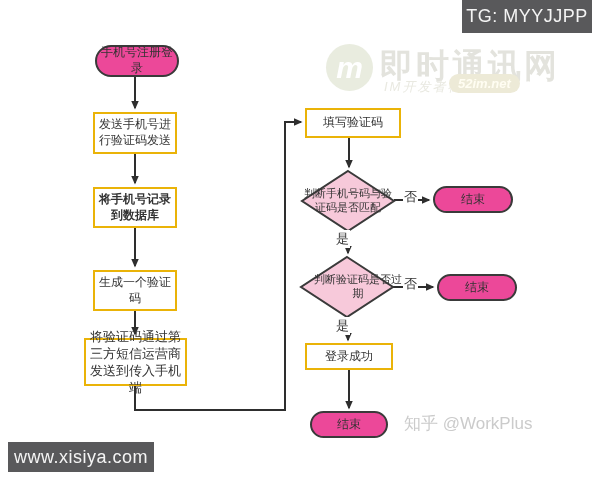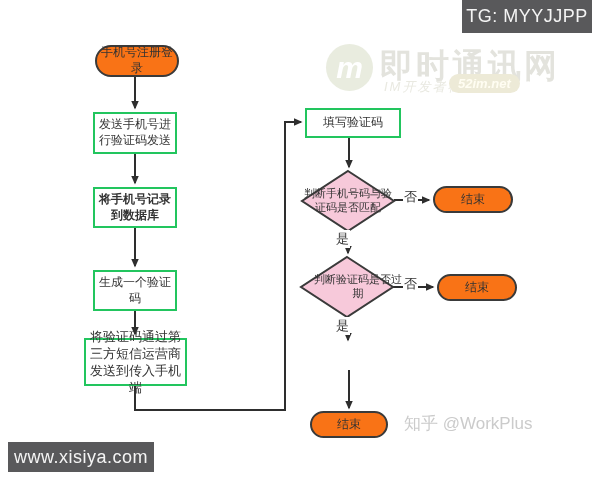--- a/index.html
+++ b/index.html
@@ -2,22 +2,22 @@
 <html><head>
 <meta charset="utf-8">
 <style>
   html,body{margin:0;padding:0;}
   body{font-family:"Liberation Sans","DejaVu Sans",sans-serif;}
   .canvas{position:relative;width:600px;height:480px;background:#ffffff;overflow:hidden;}
   .wires{position:absolute;left:0;top:0;width:600px;height:480px;}
 
   .node{position:absolute;box-sizing:border-box;display:flex;align-items:center;justify-content:center;
         text-align:center;color:#333;font-size:12px;line-height:1.32;padding:2px 3px;}
-  .process{background:#ffffff;border:2px solid #22c55e;}
-  .terminal{background:#f97316;border:2px solid #3a3a3a;border-radius:16px;}
+  .process{background:#ffffff;border:2px solid #eab308;}
+  .terminal{background:#ec4899;border:2px solid #3a3a3a;border-radius:16px;}
   .diamond-label{position:absolute;display:flex;align-items:center;justify-content:center;
         text-align:center;color:#333;font-size:11px;line-height:1.25;pointer-events:none;}
   .edge-label{position:absolute;font-size:13px;color:#333;background:#ffffff;padding:0 1px;}
 
   .badge{position:absolute;background:#59595b;color:#f4f4f4;display:flex;align-items:center;
         justify-content:center;font-size:18px;letter-spacing:0.5px;}
 
   .wm-circle{position:absolute;left:326px;top:44px;width:47px;height:47px;border-radius:50%;
         background:#e9ecdf;color:#ffffff;display:flex;align-items:center;justify-content:center;
         font-size:30px;font-weight:bold;font-style:italic;}
@@ -70,20 +70,21 @@
   <div class="node process" style="left:305px;top:108px;width:96px;height:30px;font-family:Liberation Serif, serif;">填写验证码</div>
 
   <div class="diamond-label" style="left:300px;top:178px;width:96px;height:46px;">判断手机号码与验证码是否匹配</div>
 
   <div class="node terminal" style="left:433px;top:186px;width:80px;height:27px;">结束</div>
 
   <div class="diamond-label" style="left:310px;top:264px;width:96px;height:46px;">判断验证码是否过期</div>
 
   <div class="node terminal" style="left:437px;top:274px;width:80px;height:27px;">结束</div>
 
+  <div class="node process" style="left:305px;top:343px;width:88px;height:27px;">登录成功</div>
 
   <div class="node terminal" style="left:310px;top:411px;width:78px;height:27px;">结束</div>
 
   <div class="edge-label" style="left:403px;top:188px;">否</div>
   <div class="edge-label" style="left:335px;top:230px;">是</div>
   <div class="edge-label" style="left:403px;top:275px;">否</div>
   <div class="edge-label" style="left:335px;top:317px;">是</div>
 
   <div class="wm-circle">m</div>
   <div class="wm-title">即时通讯网</div>

